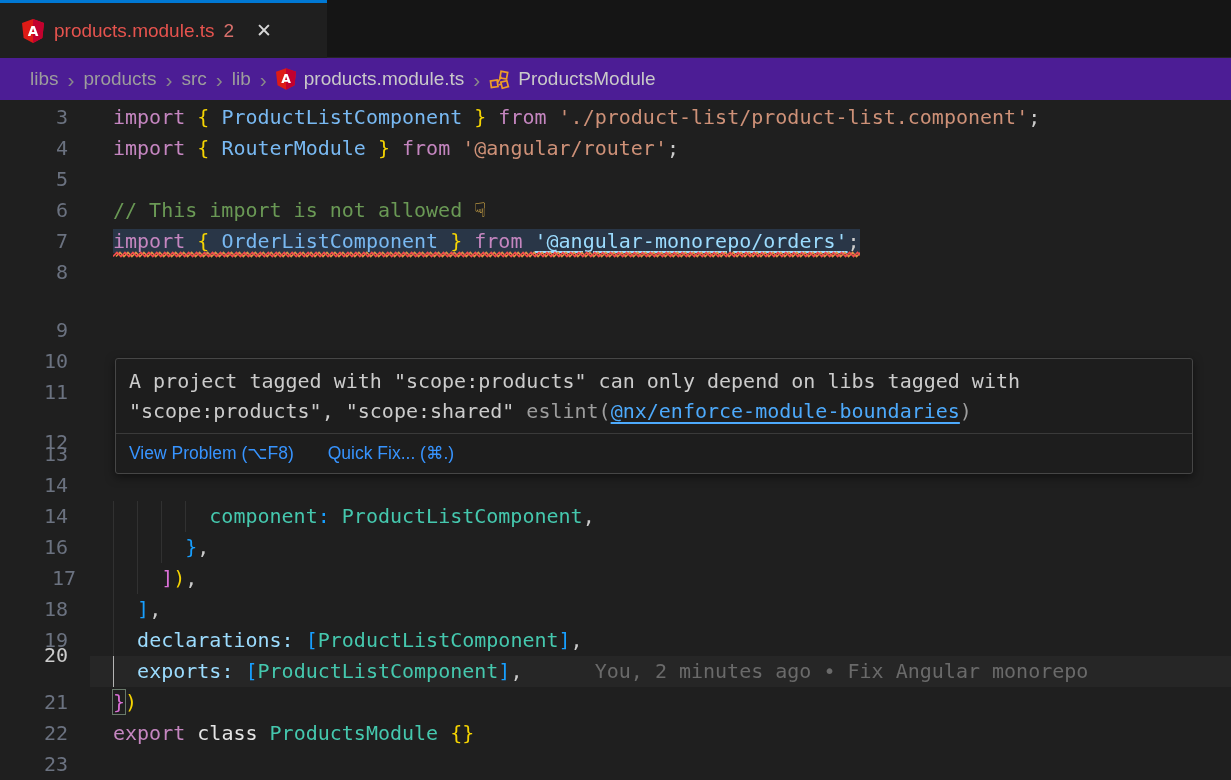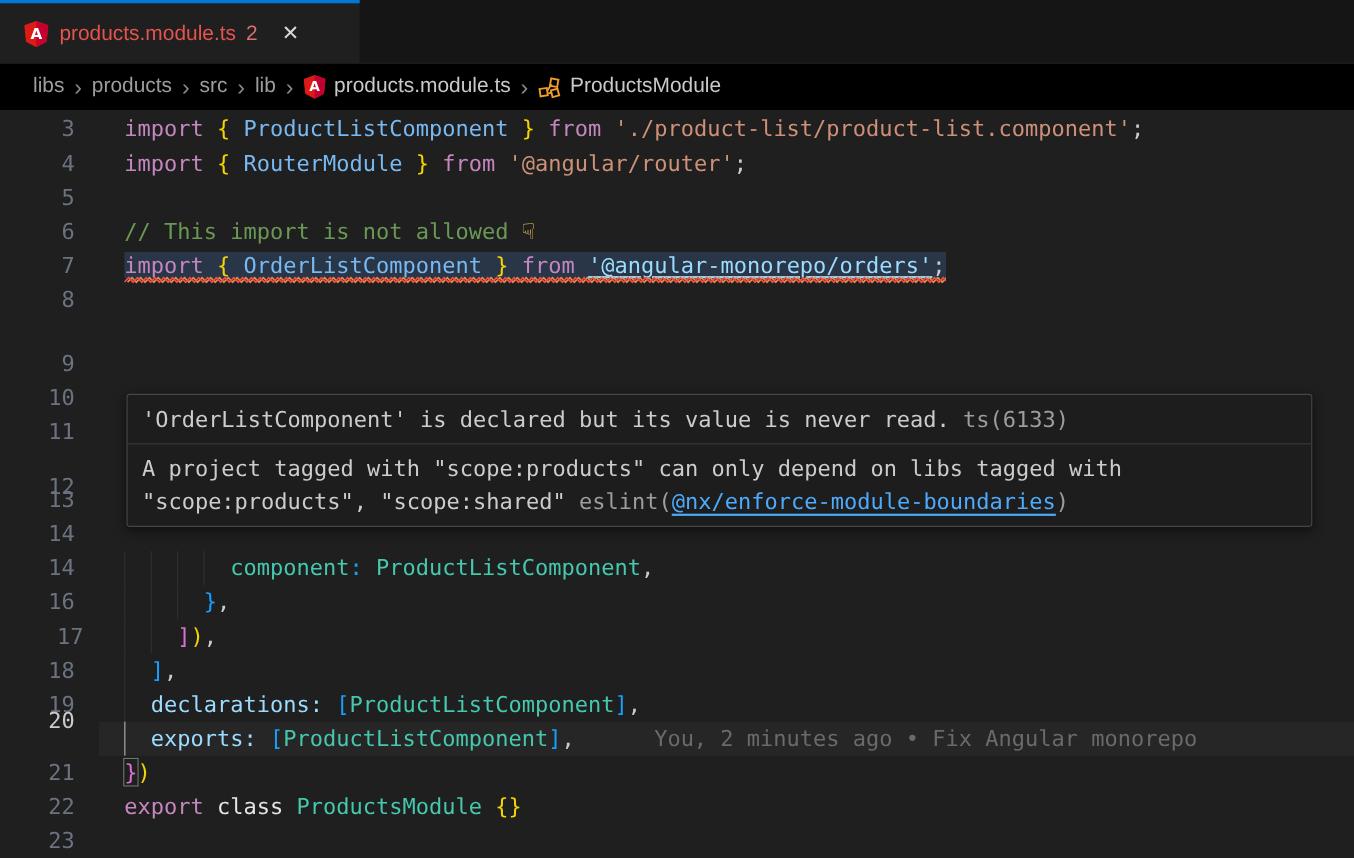--- a/index.html
+++ b/index.html
@@ -11,21 +11,21 @@
             border-bottom:1px solid #252525;box-sizing:border-box;}
   .tab{position:absolute;left:0;top:0;width:327px;height:58px;background:#1f1f1f;
        border-top:3px solid #0078d4;box-sizing:border-box;display:flex;align-items:center;
        padding:0 16px 0 22px;cursor:pointer;}
   .tab-icon{width:22px;height:24px;display:inline-flex;flex:none;}
   .tab-title{color:#e5534e;font-size:19px;margin-left:10px;white-space:nowrap;}
   .tab-badge{color:#d8706c;font-size:19px;margin-left:9px;}
   .tab-close{color:#d7d7d7;font-size:19px;margin-left:22px;cursor:pointer;line-height:1;}
 
   
-  .breadcrumbs{position:absolute;left:0;top:58px;width:100%;height:42px;background:#000000;
+  .breadcrumbs{position:absolute;left:0;top:58px;width:100%;height:42px;background:#4c1d95;
                display:flex;align-items:center;padding-left:30px;box-sizing:border-box;
                font-size:19px;color:#9d9d9d;}
   .bc{cursor:pointer;white-space:nowrap;}
   .bc.bright{color:#c9c9c9;}
   .bsep{margin:0 9px;color:#8a8a8a;font-size:21px;line-height:1;}
   .bicon{display:inline-flex;margin-right:8px;}
 
   
   .editor{position:absolute;left:0;top:100px;width:1231px;height:680px;background:#1f1f1f;}
   .lnum{position:absolute;left:0;width:68px;height:31px;line-height:31px;text-align:right;
@@ -157,21 +157,21 @@
       <div class="lnum" style="top: 587px;">21</div>
       <div class="cline" style="top: 587px;"><span class="tk-b2m">}</span><span class="tk-b1">)</span></div>
       <div class="lnum" style="top: 618px;">22</div>
       <div class="cline" style="top: 618px;"><span class="tk-kw">export</span><span class="tk-fg"> </span><span class="tk-kw2">class</span><span class="tk-fg"> </span><span class="tk-type">ProductsModule</span><span class="tk-fg"> </span><span class="tk-b1">{}</span></div>
       <div class="lnum" style="top: 649px;">23</div>
       <div class="cline" style="top: 649px;"></div>
     </div>
 
   <div class="hover">
     <div class="hsec">
-      <span>'OrderListComponent' is declared but its value is never read.</span>
-      <span class="dim">ts(6133)</span>
-    </div>
-    <div class="hsec">
       <div>A project tagged with "scope:products" can only depend on libs tagged with</div>
       <div><span>"scope:products", "scope:shared"</span> <span class="dim">eslint(</span><a class="hlink">@nx/enforce-module-boundaries</a><span class="dim">)</span></div>
+    </div>
+    <div class="hstatus">
+      <a>View Problem (⌥F8)</a>
+      <a>Quick Fix... (⌘.)</a>
     </div>
   </div>
 </div>
 
 </body></html>

